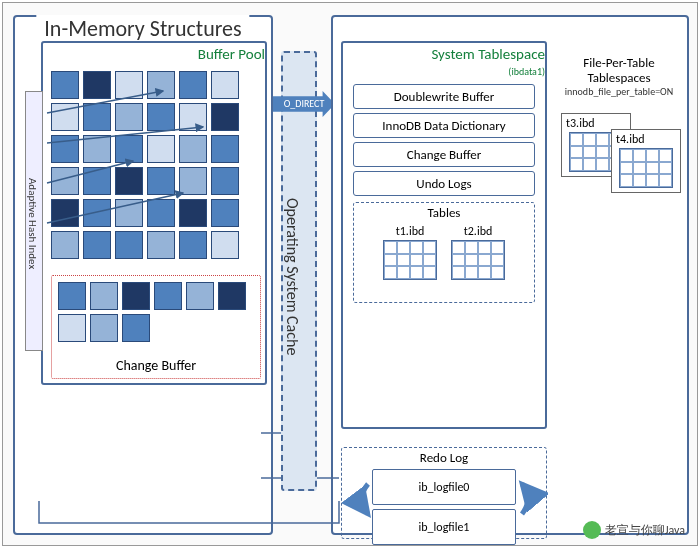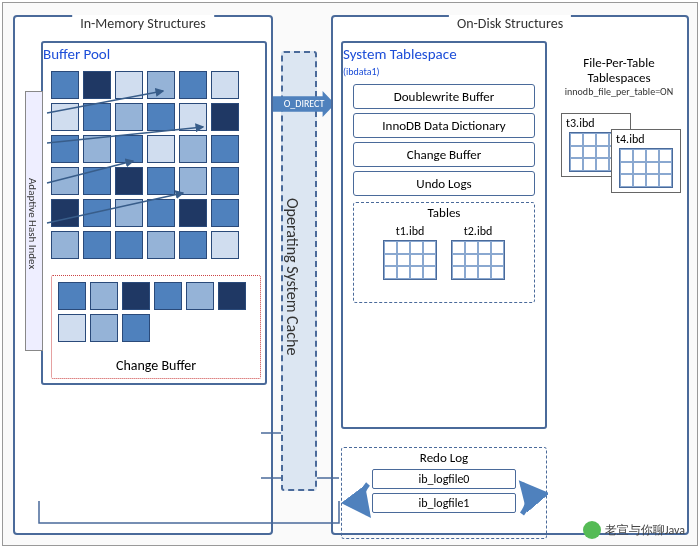--- a/index.html
+++ b/index.html
@@ -1,44 +1,44 @@
 <!DOCTYPE html>
 <html><head>
 <meta charset="utf-8">
 <style>
 *{box-sizing:border-box;margin:0;padding:0}
 body{font-family:Calibri,Arial,sans-serif;background:#fff;width:700px;height:548px;position:relative;overflow:hidden}
 .container{border:1px solid #999;width:696px;height:544px;position:absolute;top:2px;left:2px;background:#fafafa}
 .panel{position:absolute;border:2px solid #4a6a9a;border-radius:4px;background:#fff}
-.panel-title{position:absolute;top:-2px;left:50%;transform:translateX(-50%);background:#fff;padding:0 8px;font-size:14px;color:#333;white-space:nowrap}
+.panel-title{position:absolute;top:-2px;left:50%;transform:translateX(-50%);background:#fff;padding:0 8px;font-size:22px;color:#333;white-space:nowrap}
 .in-memory{left:10px;top:12px;width:260px;height:520px}
 .on-disk{left:328px;top:12px;width:358px;height:520px}
 .sub-panel{position:absolute;border:2px solid #4a6a9a;border-radius:3px;background:#fff}
-.sub-title{text-align:left;font-size:15px;color:#1d4ed8;padding:2px 0}
+.sub-title{text-align:right;font-size:15px;color:#15803d;padding:2px 0}
 .buffer-pool{left:26px;top:24px;width:226px;height:344px}
 .log-buffer{left:26px;top:388px;width:226px;height:84px}
 .sys-tablespace{left:8px;top:24px;width:206px;height:388px}
 .sys-sub{margin:4px 10px;border:1.5px solid #4a6a9a;border-radius:3px;text-align:center;font-size:13px;padding:4px 2px;background:#fff}
 .dashed-box{border:1.5px dashed #4a6a9a;border-radius:3px}
 .tables-box{margin:6px 10px;padding:2px 4px 20px}
 .grid-cells{display:flex;flex-wrap:wrap;gap:4px;padding:6px 8px}
 .cell{width:28px;height:28px;border:1px solid #2a4a7a}
 .c1{background:#d0ddef}.c2{background:#95b3d7}.c3{background:#4f81bd}.c4{background:#1f3864}.c5{background:#385d8a}
 .ahi{position:absolute;left:-18px;top:48px;width:18px;height:260px;border:1px solid #888;background:#eef;writing-mode:vertical-lr;text-orientation:mixed;font-size:11px;text-align:center;padding-top:6px;color:#333}
 .change-buffer-box{position:absolute;left:8px;top:232px;width:210px;height:104px;border:1.5px dotted #c44;border-radius:2px}
 .cb-label{position:absolute;bottom:4px;left:50%;transform:translateX(-50%);font-size:14px;background:#fff;padding:0 4px}
 .osc{position:absolute;left:278px;top:48px;width:36px;height:440px;border:2px dashed #4a6a9a;border-radius:3px;background:#dce6f2;writing-mode:vertical-lr;text-orientation:mixed;font-size:16px;text-align:center;padding-top:12px;color:#333}
 .arrow-direct{position:absolute;left:270px;top:88px;width:62px;height:26px;background:#4f81bd;color:#fff;font-size:10px;text-align:center;line-height:26px;clip-path:polygon(0 20%,80% 20%,80% 0,100% 50%,80% 100%,80% 80%,0 80%)}
 .fpt{position:absolute;left:222px;top:38px;width:128px;font-size:13px;text-align:center}
 .fpt-sub{font-size:10px;color:#333}
 .ibd-box{position:absolute;border:1px solid #666;background:#fff;padding:2px 4px;font-size:12px;text-align:left}
 .mini-grid{display:grid;grid-template-columns:repeat(4,1fr);grid-template-rows:repeat(3,1fr);width:54px;height:40px;border:1px solid #4a6a9a;margin:2px auto}
 .mini-grid div{border:0.5px solid #8aa8d0}
 .redo-box{position:absolute;left:8px;top:430px;width:206px;height:92px;padding:2px 6px}
-.redo-file{margin:4px 24px;border:1px solid #4a6a9a;border-radius:2px;text-align:center;font-size:12px;padding:2px;background:#fff}
+.redo-file{margin:4px 24px;border:1px solid #4a6a9a;border-radius:2px;text-align:center;font-size:12px;padding:10px;background:#fff}
 .watermark{position:absolute;right:12px;bottom:6px;font-size:12px;color:#444;display:flex;align-items:center;gap:4px}
 .wm-icon{width:18px;height:18px;border-radius:50%;background:#5b5}
 svg.arrows{position:absolute;left:0;top:0;pointer-events:none}
 </style>
 </head>
 <body>
 
 <div class="container">
 
   <div class="panel in-memory">
@@ -111,21 +111,20 @@
         <div class="cb-label">Change Buffer</div>
       </div>
     </div>
 
   </div>
 
   <div class="osc">Operating System Cache</div>
   <div class="arrow-direct">O_DIRECT</div>
 
   <div class="panel on-disk">
-    <div class="panel-title">On-Disk Structures</div>
 
     <div class="sub-panel sys-tablespace">
       <div class="sub-title">System Tablespace</div>
       <div class="sub-title" style="font-size:10px;margin-top:-2px">(ibdata1)</div>
       <div class="sys-sub">Doublewrite Buffer</div>
       <div class="sys-sub">InnoDB Data Dictionary</div>
       <div class="sys-sub">Change Buffer</div>
       <div class="sys-sub">Undo Logs</div>
       <div class="dashed-box tables-box">
         <div style="text-align:center;font-size:13px">Tables</div>

